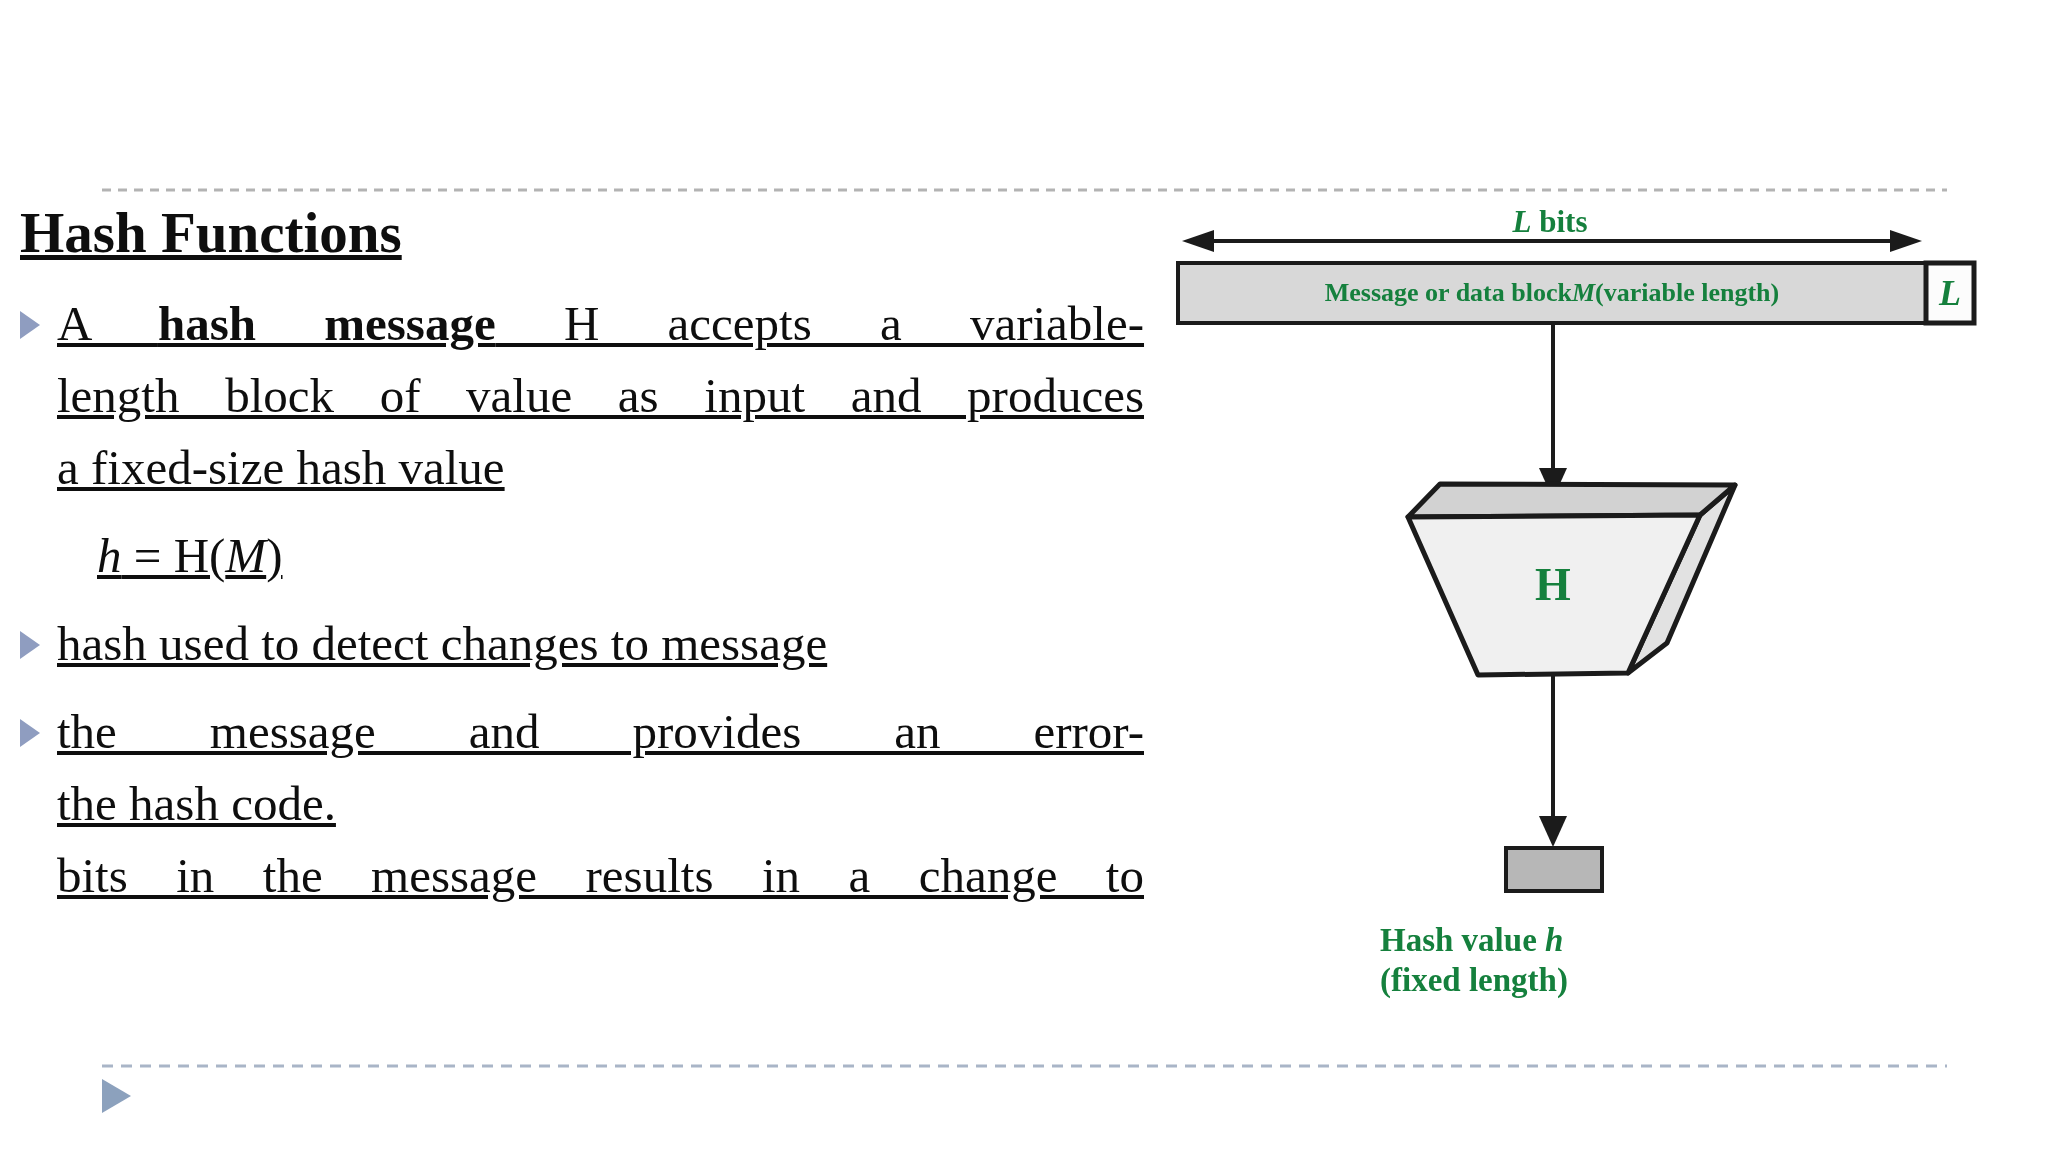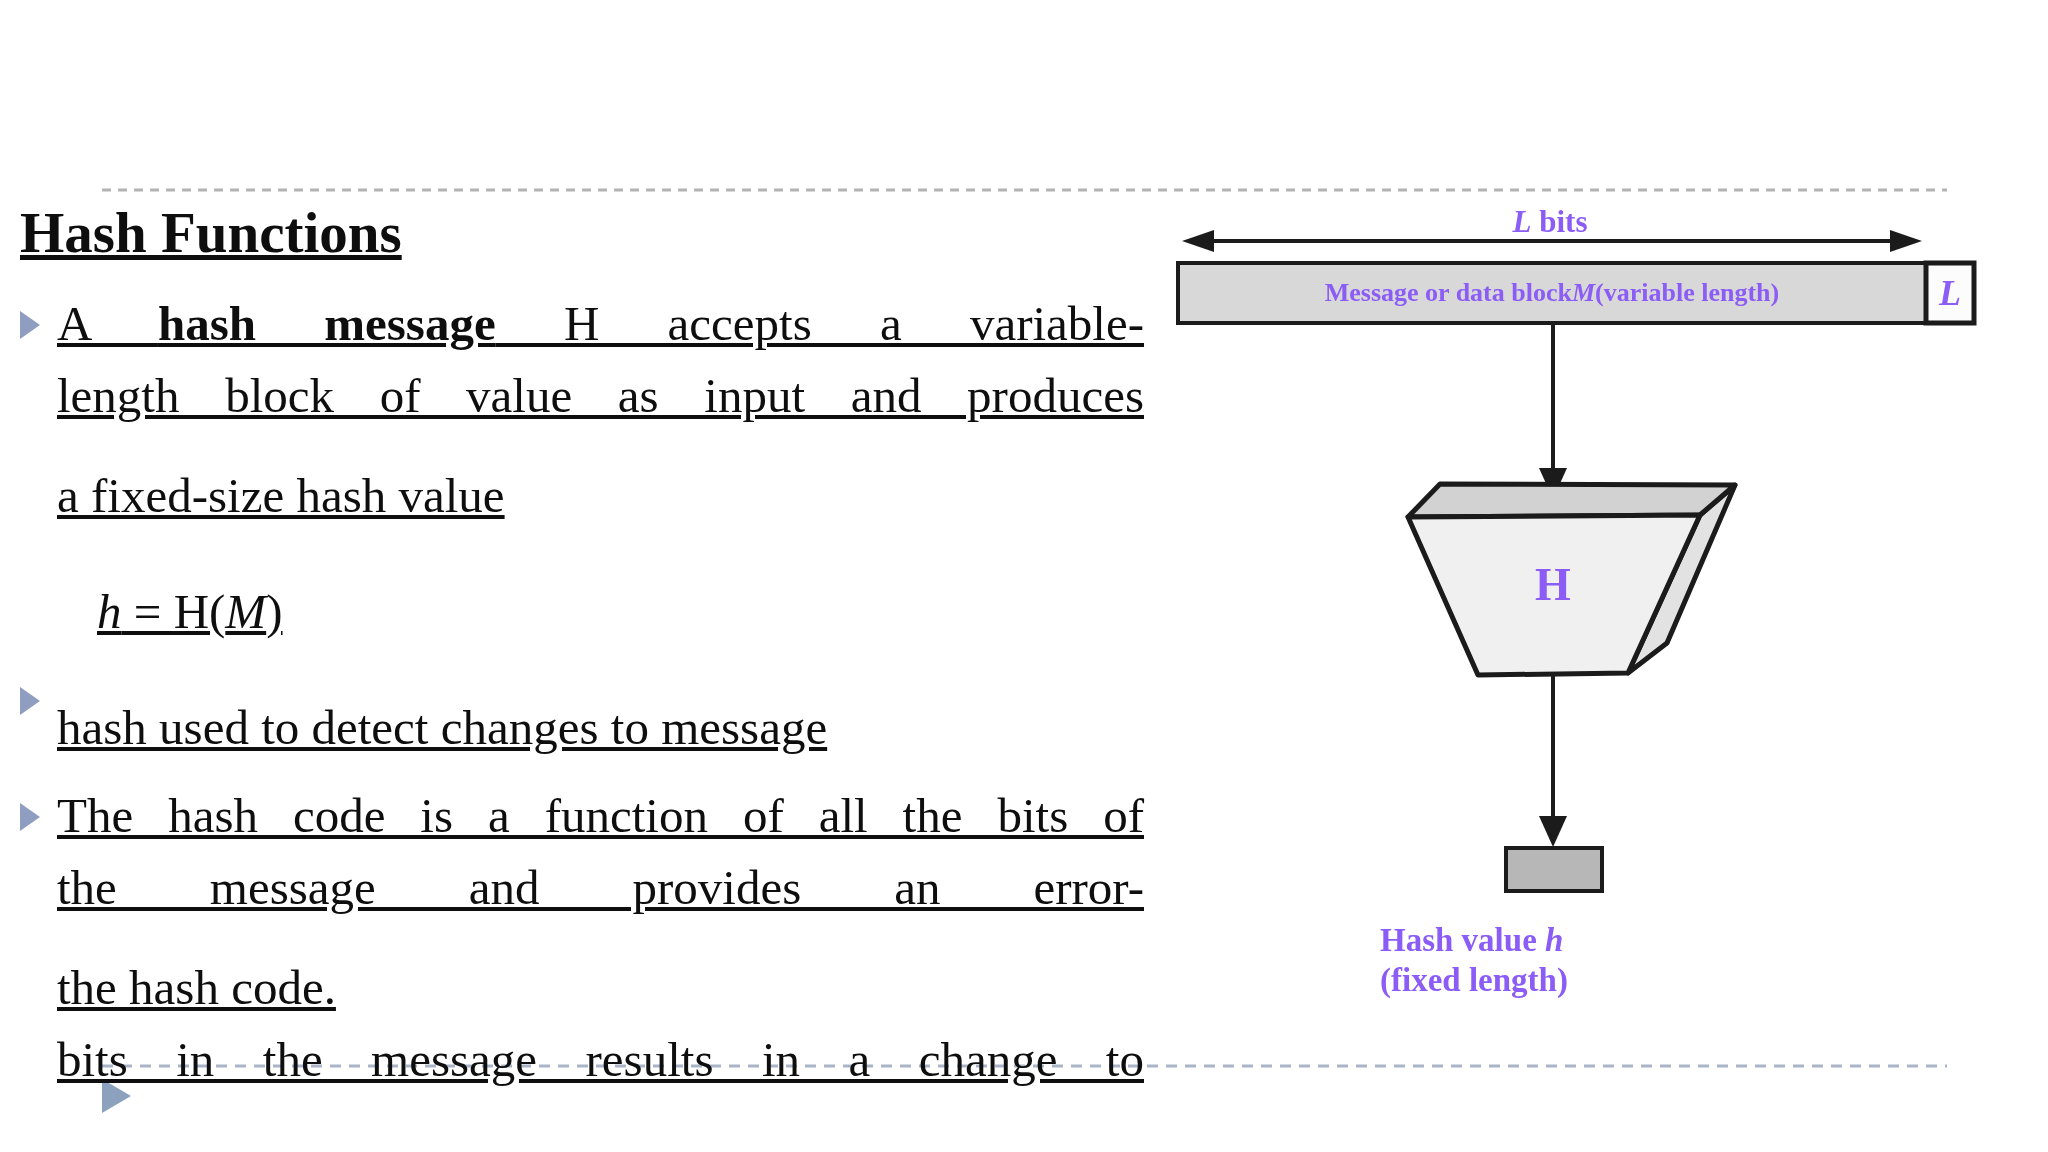--- a/index.html
+++ b/index.html
@@ -17,27 +17,27 @@
   .marker-col{width:37px;flex:0 0 37px;position:relative;}
   .tri{
     width:0;height:0;margin-top:23px;
     border-left:20px solid #8f9dc0;
     border-top:14px solid transparent;
     border-bottom:14px solid transparent;
   }
   .text-col{flex:1 1 auto;min-width:0;font-size:49px;line-height:72px;}
   .line{white-space:normal;}
   .line.just{text-align:justify;text-align-last:justify;}
-  .line.plain{text-align:left;margin-top:28px;}
+  .line.plain{text-align:left;}
   .formula .text-col{padding-left:40px;}
   .seg-b{font-weight:700;}
   .seg-i{font-style:italic;}
   
   #diagram-svg{position:absolute;left:0;top:0;width:2048px;height:1152px;}
-  .dlabel{position:absolute;font-weight:700;color:#8b5cf6;}
+  .dlabel{position:absolute;font-weight:700;color:#15803d;}
   #l-bits-label{left:1380px;top:204px;width:340px;text-align:center;font-size:31px;line-height:36px;}
   #message-box-label{left:1178px;top:263px;width:748px;height:60px;
     display:flex;align-items:center;justify-content:center;font-size:26px;}
   #length-box-label{left:1926px;top:263px;width:48px;height:60px;
     display:flex;align-items:center;justify-content:center;font-size:36px;font-style:italic;}
   #hash-function-label{left:1453px;top:558px;width:200px;text-align:center;font-size:46px;}
   #hash-value-label{left:1380px;top:920px;width:346px;text-align:left;font-size:33px;line-height:40px;}
 </style>
 </head>
 <body>
@@ -121,20 +121,19 @@
         </div>
         <div class="text-col">
           <div class="line plain"><span>hash used to detect changes to message</span></div>
         </div>
       </div>
       <div class="block gap">
         <div class="marker-col">
           <div class="tri"></div>
         </div>
         <div class="text-col">
-          <div class="line just"><span>The hash code is a function of all the bits of</span></div>
           <div class="line just"><span>the message and provides an error-</span></div>
           <div class="line plain"><span>the hash code.</span></div>
           <div class="line just"><span>bits in the message results in a change to</span></div>
         </div>
       </div>
     </div>
 </div>
 
 </body></html>

